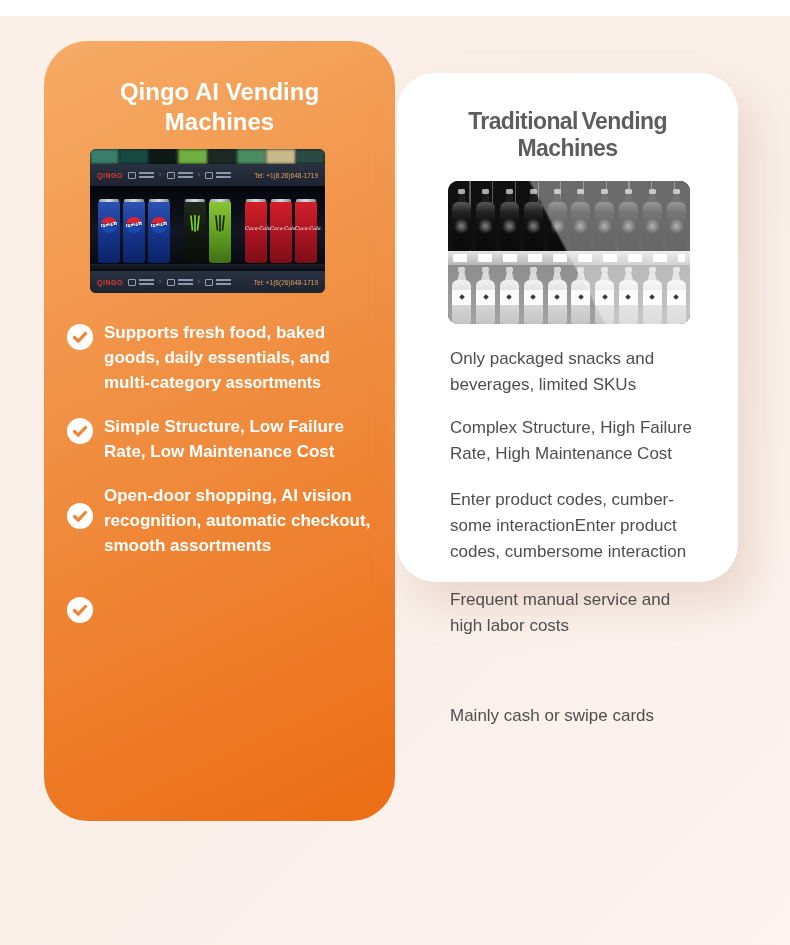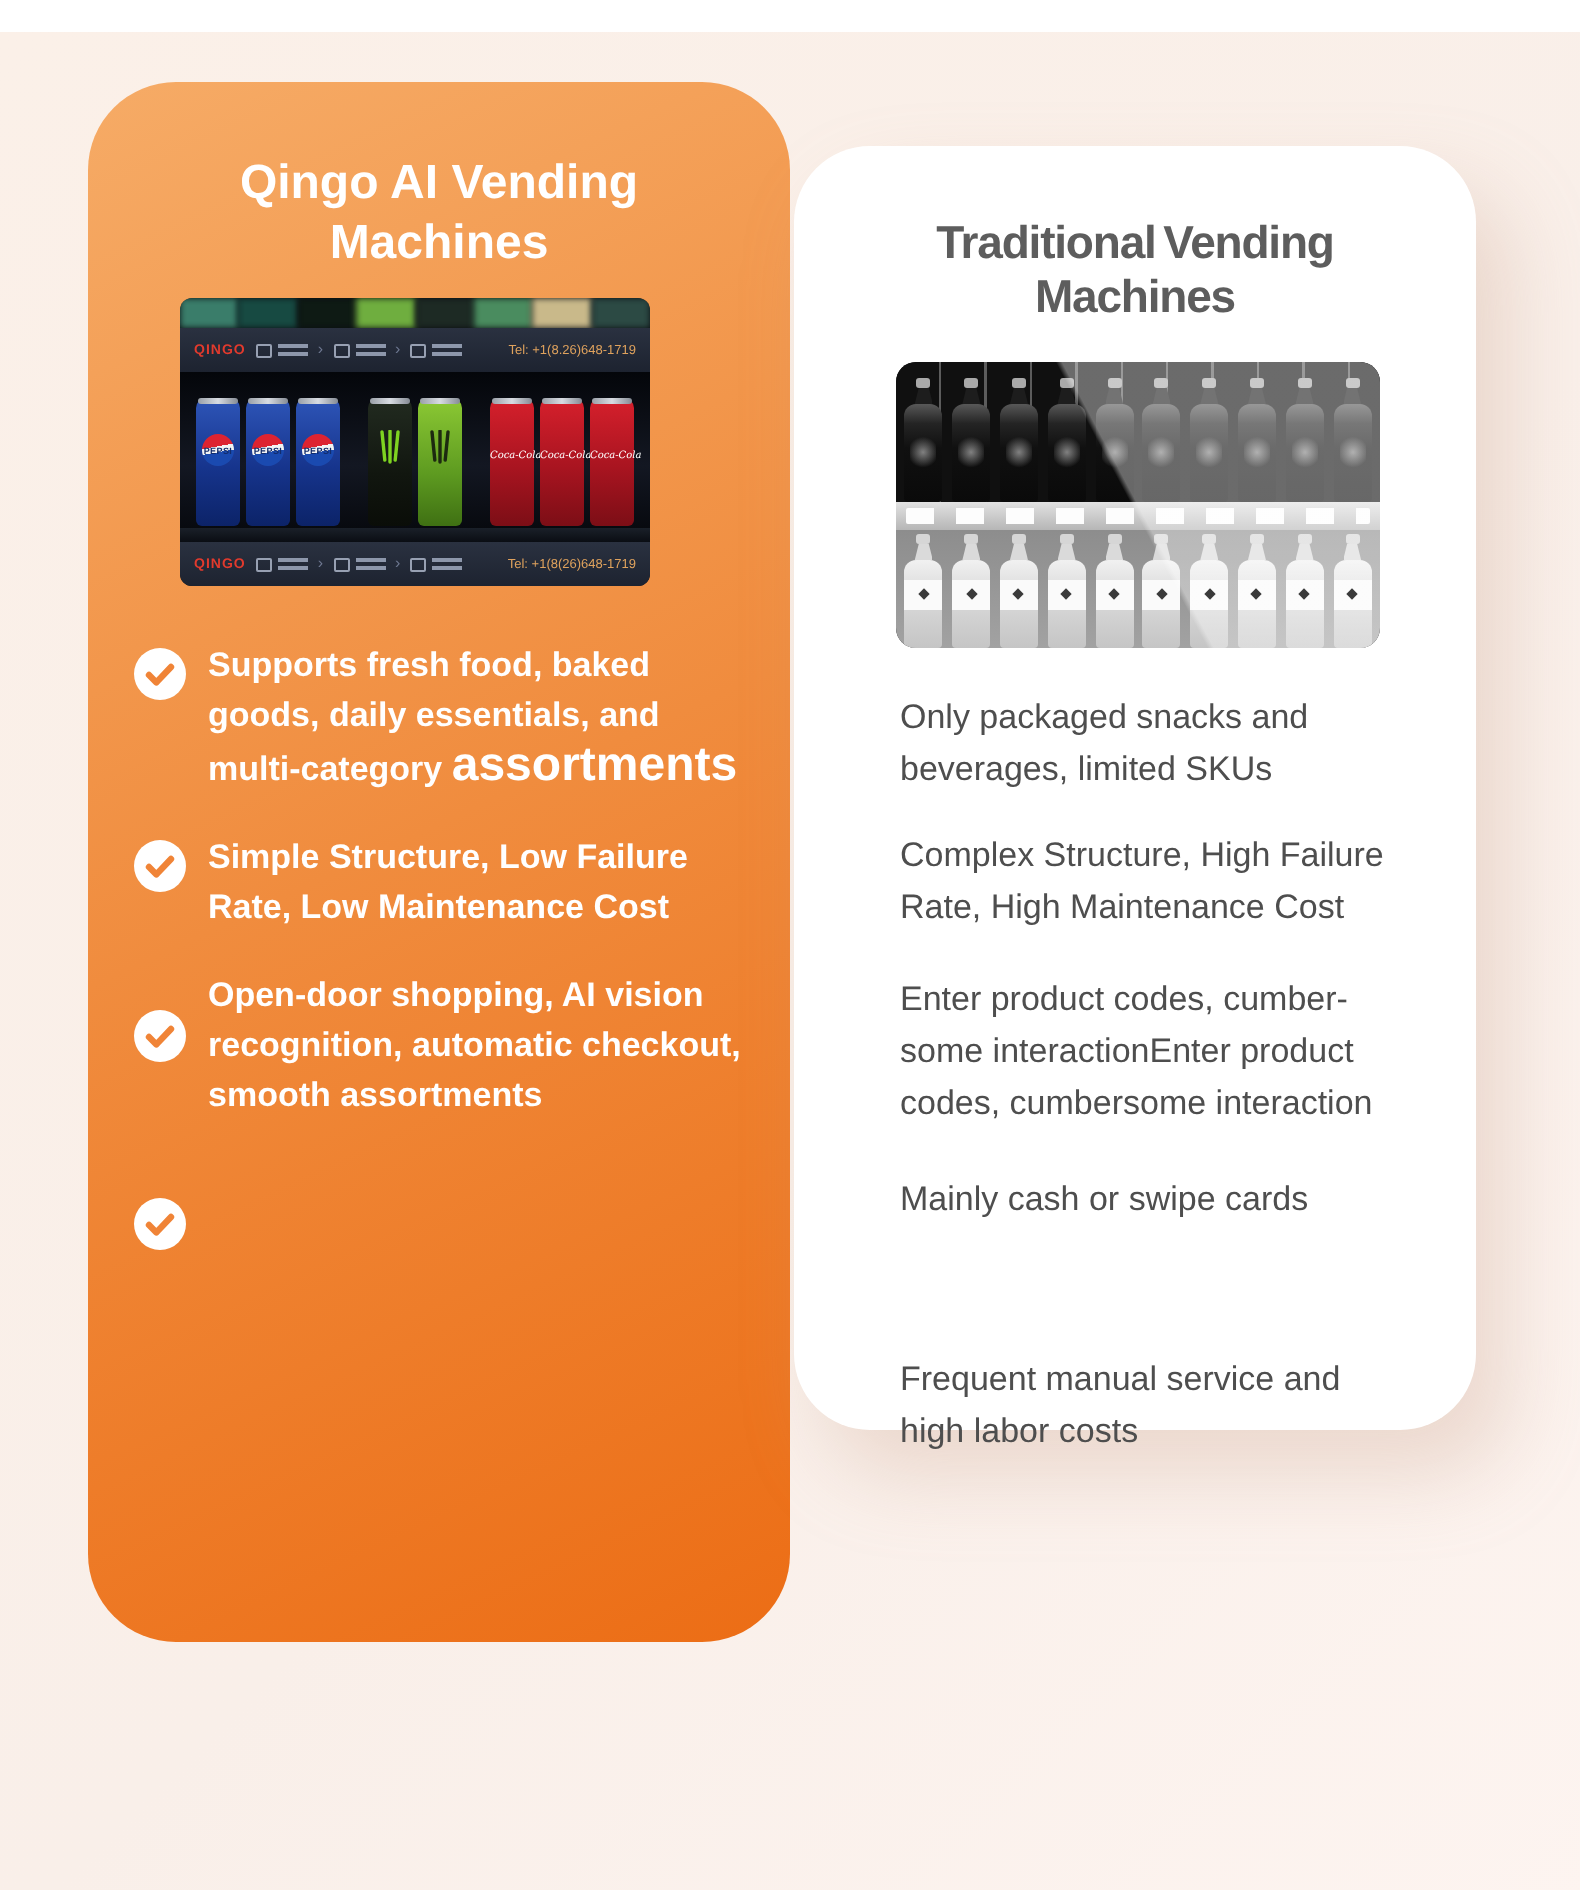--- a/index.html
+++ b/index.html
@@ -46,24 +46,24 @@
   .claw { position:absolute; top:16px; left:5px; }
   .can-coke { background:linear-gradient(180deg,#d6202c 0%,#a81420 55%,#7c0e16 100%); }
   .coke-script { position:absolute; top:26px; left:0; right:0; text-align:center;
     font-family:"DejaVu Serif", serif; font-style:italic; font-size:5px; color:#fff; white-space:nowrap; }
 
   .list-left { margin:27px 0 0 23px; }
   .item-l { display:flex; gap:11px; margin-bottom:19px; }
   .check { flex:none; margin-top:4px; }
   .item-l:nth-child(n+3) .check { margin-top:20px; }
   .item-l .txt { width:278px; color:#ffffff; font-size:17px; line-height:25px; white-space:pre-line;font-weight:bold; }
-  .txt .em { font-size:24px; }
+  .txt .em { font-size:16px; }
 
   
-  .card-right { position:absolute; left:397px; top:57px; width:341px; height:642px;
+  .card-right { position:absolute; left:397px; top:57px; width:341px; height:509px;
     border-radius:38px; background:#ffffff;
     box-shadow:16px 22px 40px rgba(205,170,150,.35); }
   .card-right .title { margin-top:35px; text-align:center; color:#5d5d5d;
     font-size:23px; font-weight:bold; line-height:27px; letter-spacing:-.6px;
     word-spacing:-2px; white-space:pre-line; }
 
   .photo-right { position:relative; width:242px; height:143px; margin:19px 0 0 51px;
     border-radius:10px; overflow:hidden; display:flex; flex-direction:column; background:#1a1a1a; }
   .b-top { height:70px; background:#101010 repeating-linear-gradient(90deg,
       transparent 0 21.5px, rgba(185,185,185,.45) 21.5px 22.7px);
@@ -367,19 +367,19 @@
     </div>
 
     <div class="list-right">
       <div class="item-r">Only packaged snacks and
 beverages, limited SKUs</div>
       <div class="item-r">Complex Structure, High Failure
 Rate, High Maintenance Cost</div>
       <div class="item-r">Enter product codes, cumber-
 some interactionEnter product
 codes, cumbersome interaction</div>
-      <div class="item-r">Mainly cash or swipe cards</div>
       <div class="item-r">Frequent manual service and
 high labor costs</div>
+      <div class="item-r">Mainly cash or swipe cards</div>
     </div>
   </div>
 
 </div>
 
 </body></html>

